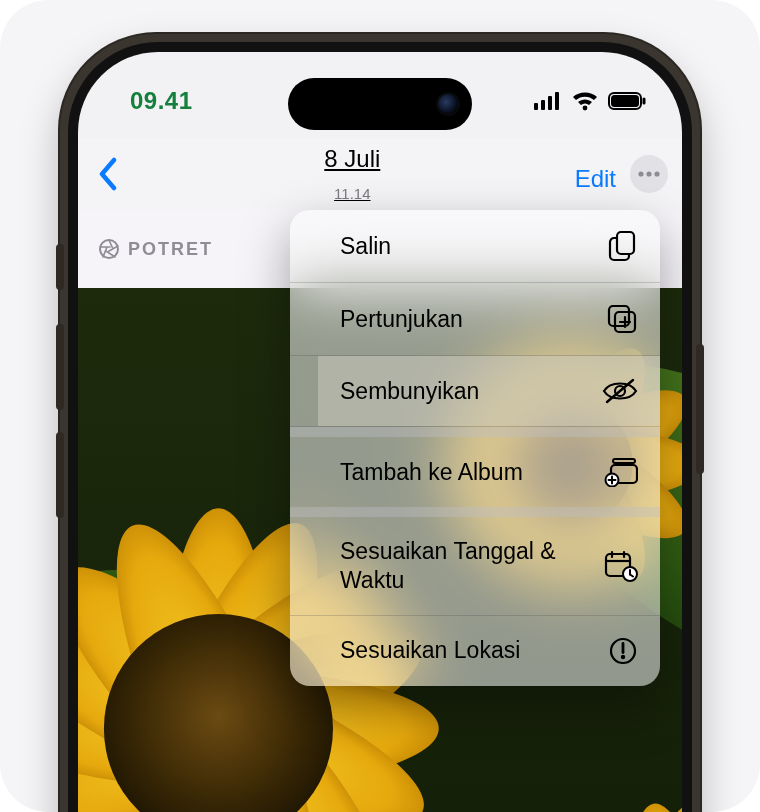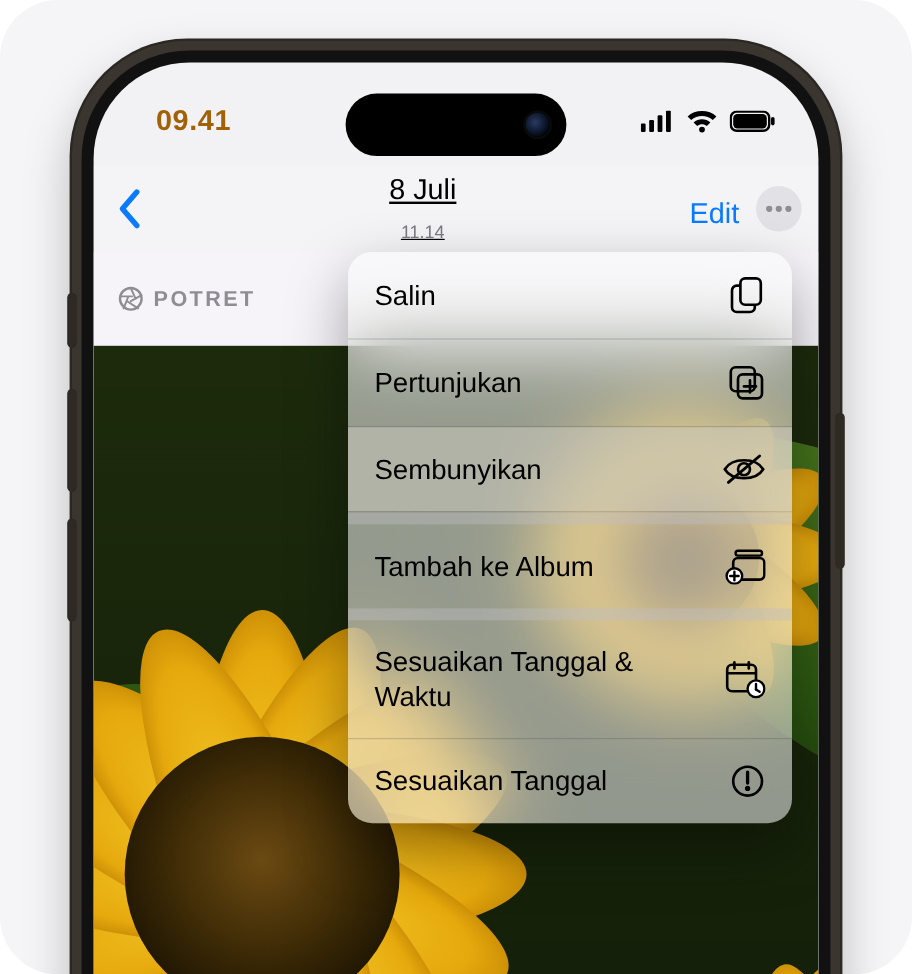--- a/index.html
+++ b/index.html
@@ -61,21 +61,21 @@
 
   
   .statusbar {
     position: absolute;
     top: 0; left: 0; right: 0;
     height: 86px;
     display: flex; align-items: center;
     padding: 0 34px;
     justify-content: space-between;
   }
-  .status-time { font-weight: 600; font-size: 24px; letter-spacing: .5px; color: #a16207; margin-top: 12px; margin-left: 18px;}
+  .status-time { font-weight: 600; font-size: 24px; letter-spacing: .5px; color: #15803d; margin-top: 12px; margin-left: 18px;}
   .status-icons { display: flex; align-items: center; gap: 10px; margin-top: 12px; margin-right: 2px;}
   .status-icons svg { display: block; }
 
   
   .navbar {
     position: absolute;
     top: 86px; left: 0; right: 0;
     height: 72px;
     display: flex; align-items: center;
     padding: 0 14px 0 8px;
@@ -130,20 +130,21 @@
     backdrop-filter: blur(30px);
     box-shadow: 0 20px 50px rgba(0,0,0,.35);
   }
   .menu-item {
     display:flex; align-items:center; justify-content: space-between;
     padding: 20px 22px;
     font-size: 23px;
     color:#000;
     min-height: 70px;
     position: relative;
+    margin-left: 28px;
   }
   .menu-item .label { max-width: 270px; line-height: 1.25; }
   .menu-item.highlight { background: rgba(200,198,188,.55); }
   .menu-sep {
     height: 1px; background: rgba(60,60,67,.22);
     margin-left: 0;
   }
   .menu-gap {
     height: 10px;
     background: rgba(190,190,195,.42);
@@ -356,21 +357,21 @@
               <line x1="8" y1="2" x2="8" y2="7" stroke="#000" stroke-width="2.2" stroke-linecap="round"></line>
               <line x1="20" y1="2" x2="20" y2="7" stroke="#000" stroke-width="2.2" stroke-linecap="round"></line>
               <circle cx="26" cy="24" r="7" fill="#fff" stroke="#000" stroke-width="2"></circle>
               <line x1="26" y1="20" x2="26" y2="24.5" stroke="#000" stroke-width="2" stroke-linecap="round"></line>
               <line x1="26" y1="24.5" x2="29" y2="26.5" stroke="#000" stroke-width="2" stroke-linecap="round"></line>
             </svg>
           </div>
           <div class="menu-sep"></div>
 
           <div class="menu-item">
-            <span class="label">Sesuaikan Tanggal</span>
+            <span class="label">Sesuaikan Lokasi</span>
             <svg width="30" height="30" viewBox="0 0 30 30">
               <circle cx="15" cy="15" r="12" fill="none" stroke="#000" stroke-width="2.2"></circle>
               <rect x="13.6" y="6" width="2.8" height="12" rx="1.4" fill="#000"></rect>
               <circle cx="15" cy="21" r="2.2" fill="#000"></circle>
             </svg>
           </div>
         </div>
 
       </div>
     </div>

